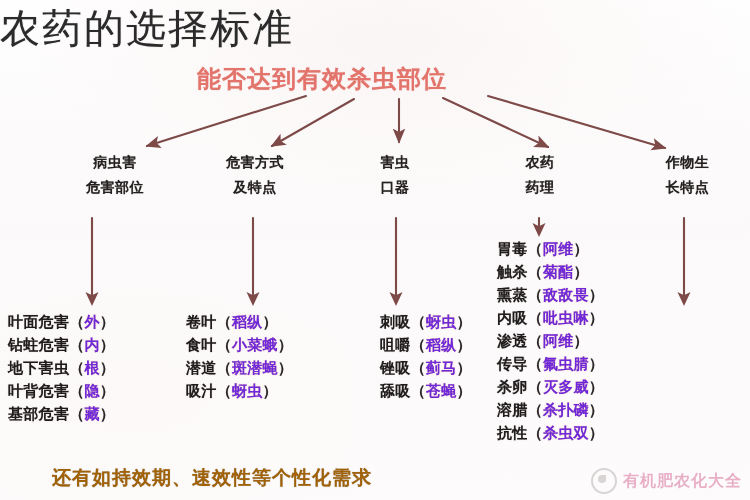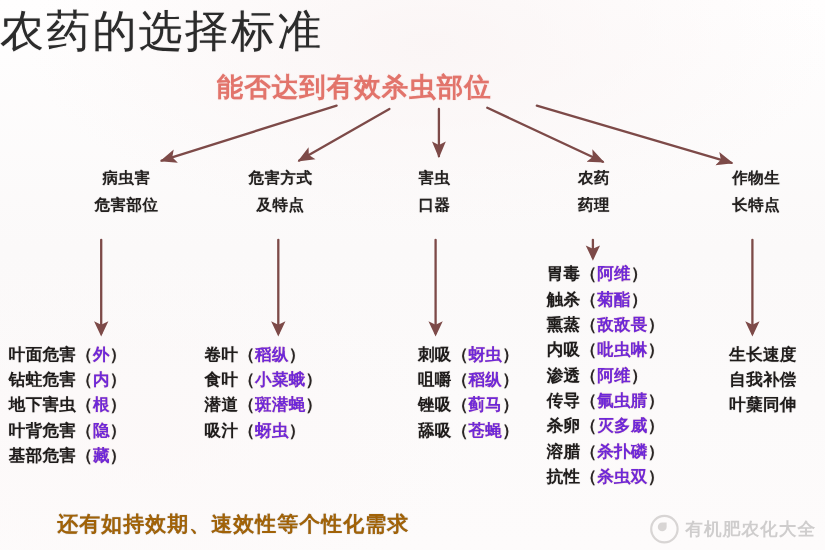--- a/index.html
+++ b/index.html
@@ -124,21 +124,21 @@
     content: "";
     position: absolute;
     left: 5px; top: 5px;
     width: 8px; height: 8px;
     border-radius: 50% 0 50% 50%;
     background: #8e8a88;
   }
   #watermark-text {
     font-size: 16px;
     letter-spacing: 1px;
-    color: #737373;
+    color: #be185d;
     font-weight: 700;
     font-family: "DejaVu Sans", "Liberation Sans", sans-serif;
     white-space: nowrap;
   }
 </style>
 </head>
 <body>
 
 <div id="canvas">
 
@@ -226,25 +226,20 @@
       <span class="leaf-row"><span class="leaf-main">触杀</span><span class="paren">（</span><span class="leaf-accent">菊酯</span><span class="paren">）</span></span>
       <span class="leaf-row"><span class="leaf-main">熏蒸</span><span class="paren">（</span><span class="leaf-accent">敌敌畏</span><span class="paren">）</span></span>
       <span class="leaf-row"><span class="leaf-main">内吸</span><span class="paren">（</span><span class="leaf-accent">吡虫啉</span><span class="paren">）</span></span>
       <span class="leaf-row"><span class="leaf-main">渗透</span><span class="paren">（</span><span class="leaf-accent">阿维</span><span class="paren">）</span></span>
       <span class="leaf-row"><span class="leaf-main">传导</span><span class="paren">（</span><span class="leaf-accent">氟虫腈</span><span class="paren">）</span></span>
       <span class="leaf-row"><span class="leaf-main">杀卵</span><span class="paren">（</span><span class="leaf-accent">灭多威</span><span class="paren">）</span></span>
       <span class="leaf-row"><span class="leaf-main">溶腊</span><span class="paren">（</span><span class="leaf-accent">杀扑磷</span><span class="paren">）</span></span>
       <span class="leaf-row"><span class="leaf-main">抗性</span><span class="paren">（</span><span class="leaf-accent">杀虫双</span><span class="paren">）</span></span>
     </div>
 
-  <div class="abs leaf-col" id="col-5" style="left:663px; top:311px;">
-      <span class="leaf-row"><span class="leaf-main">生长速度</span></span>
-      <span class="leaf-row"><span class="leaf-main">自我补偿</span></span>
-      <span class="leaf-row"><span class="leaf-main">叶蘖同伸</span></span>
-    </div>
 
   <div class="abs" id="footnote">还有如持效期、速效性等个性化需求</div>
 
   <div class="abs" id="watermark">
     <span id="watermark-logo"></span>
     <span id="watermark-text">有机肥农化大全</span>
   </div>
 
 </div>
 

